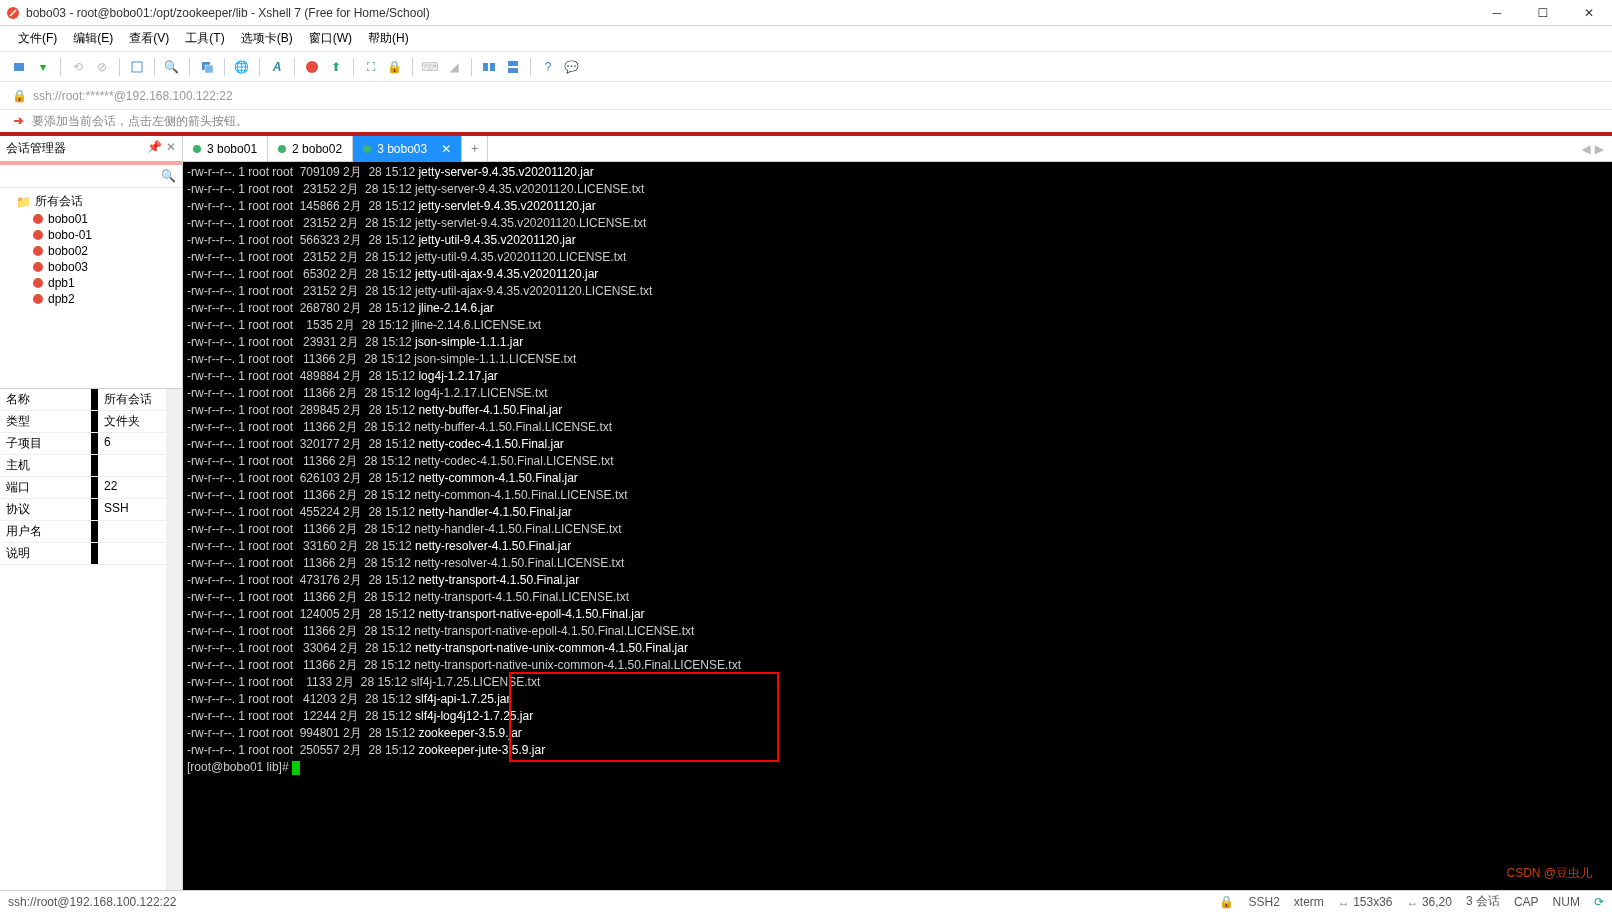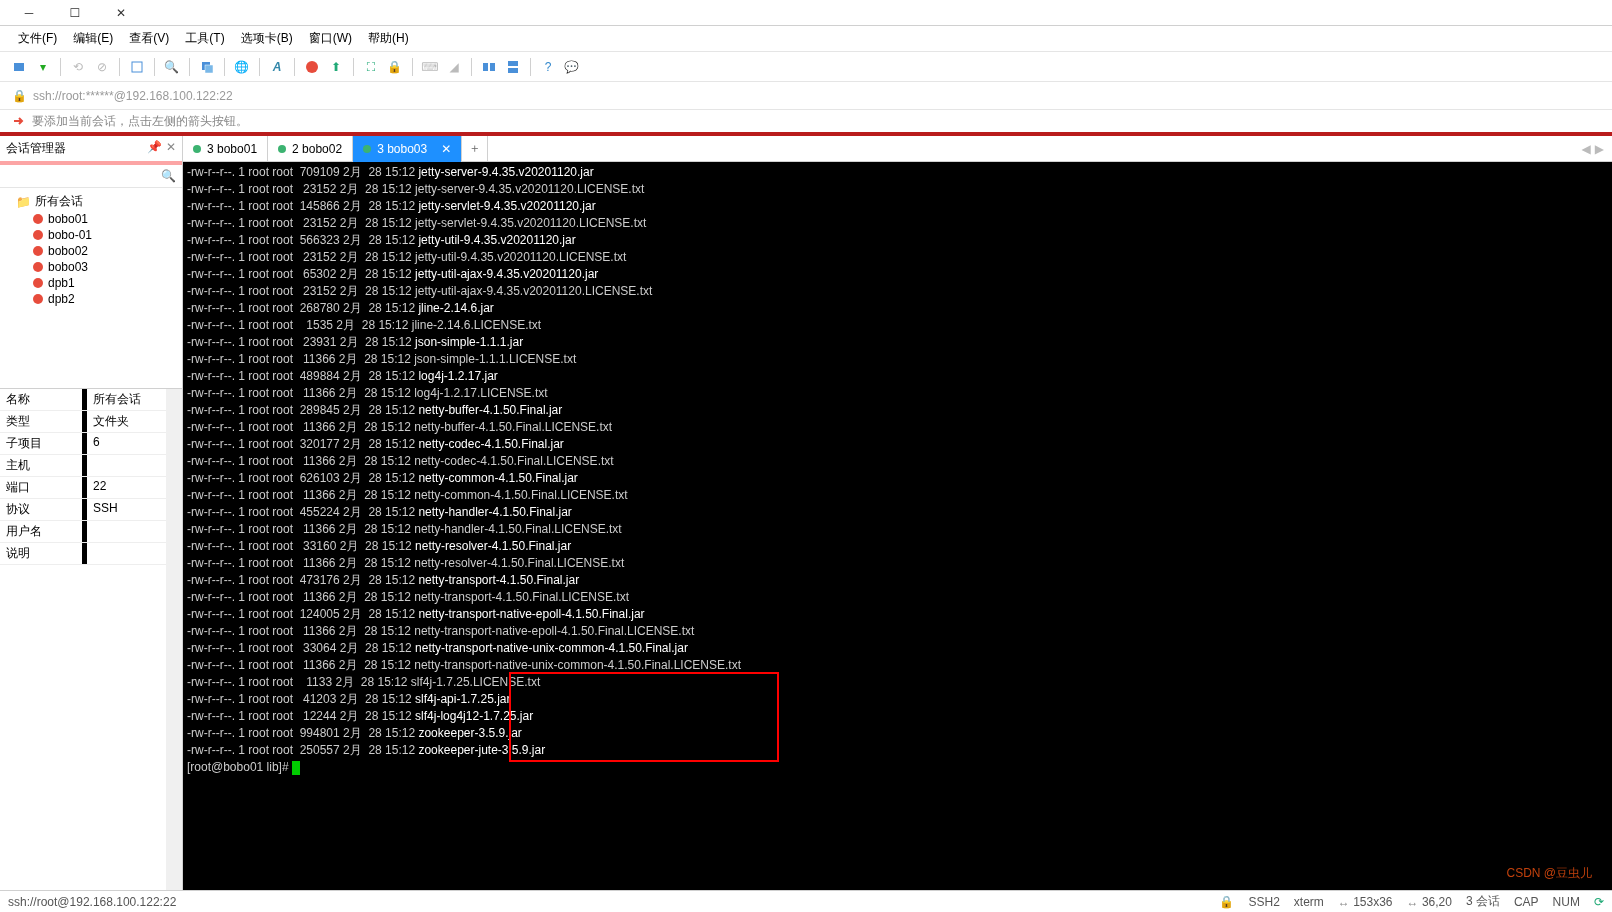--- a/index.html
+++ b/index.html
@@ -19,21 +19,21 @@
 .main{display:flex;height:calc(100vh - 26px - 26px - 30px - 28px - 26px - 22px)}
 .sidebar{width:183px;background:#fff;border-right:1px solid #d0d0d0;display:flex;flex-direction:column}
 .side-hdr{display:flex;justify-content:space-between;padding:4px 6px;border-bottom:4px solid #fca5a5}
 .side-hdr-icons{display:flex;gap:4px;color:#888}
 .search-row{display:flex;justify-content:flex-end;padding:4px 6px;border-bottom:1px solid #e5e5e5}
 .tree{flex:0 0 auto;padding:4px 2px;height:200px;overflow:auto}
 .tree-item{display:flex;align-items:center;gap:4px;padding:1px 4px 1px 14px;cursor:pointer}
 .tree-sub{padding-left:30px}
 .props{border-top:1px solid #d0d0d0;flex:1;overflow:auto;position:relative}
 .prop-row{display:flex;border-bottom:1px solid #eee}
-.prop-k{width:87px;padding:2px 6px;background:#fff;border-right:5px solid #000000}
+.prop-k{width:98px;padding:2px 6px;background:#fff;border-right:7px solid #000000}
 .prop-v{flex:1;padding:2px 6px}
 .scroll-stub{position:absolute;right:0;top:0;width:16px;height:100%;background:#f0f0f0}
 .content{flex:1;display:flex;flex-direction:column;background:#fff}
 .tabs{display:flex;align-items:center;background:#fff;border-bottom:1px solid #d0d0d0;height:26px}
 .tab{display:flex;align-items:center;gap:6px;padding:0 10px;height:26px;border-right:1px solid #d0d0d0;cursor:pointer}
 .tab.active{background:#1e90ff;color:#fff}
 .dot{width:8px;height:8px;border-radius:50%;background:#3cb371}
 .tab-add{width:26px;display:flex;align-items:center;justify-content:center;cursor:pointer;border-right:1px solid #d0d0d0;height:26px;color:#666}
 .nav-arrows{margin-left:auto;display:flex;gap:4px;padding:0 8px;color:#bbb}
 .term{flex:1;background:#000;color:#ccc;font-family:Consolas,monospace;font-size:13px;line-height:17px;padding:2px 4px;overflow:hidden;white-space:pre;position:relative}
@@ -43,20 +43,29 @@
 .redbox{position:absolute;border:2px solid #f00;pointer-events:none}
 .statusbar{height:22px;background:#fff;border-top:1px solid #d0d0d0;display:flex;align-items:center;justify-content:space-between;padding:0 8px;font-size:11px;color:#555}
 .status-right{display:flex;gap:14px;align-items:center}
 .watermark{position:fixed;right:20px;bottom:30px;color:#c2410c;font-size:12px;pointer-events:none}
 svg{display:block}
 </style>
 </head>
 <body>
 
 <div class="titlebar">
+  <div class="titlebar-left">
+    <span>
+        <svg width="14" height="14">
+          <circle cx="7" cy="7" r="6" fill="#e74c3c"></circle>
+          <path d="M4 10 L10 4" stroke="#fff" stroke-width="1.5"></path>
+        </svg>
+      </span>
+    <span class="title-text">bobo03 - root@bobo01:/opt/zookeeper/lib - Xshell 7 (Free for Home/School)</span>
+  </div>
   <div class="winbtns">
     <div class="winbtn">─</div>
     <div class="winbtn">☐</div>
     <div class="winbtn close">✕</div>
   </div>
 </div>
 
 <div class="menubar" id="menubar">
     <span class="menuitem">文件(F)</span>
     <span class="menuitem">编辑(E)</span>

